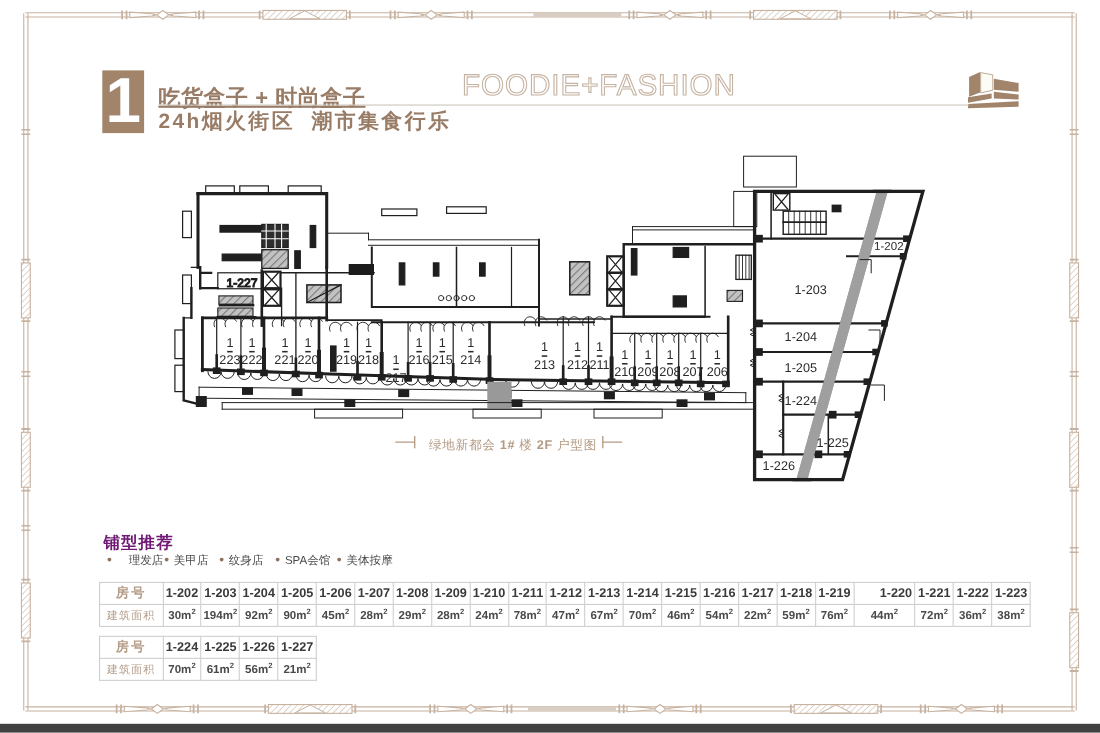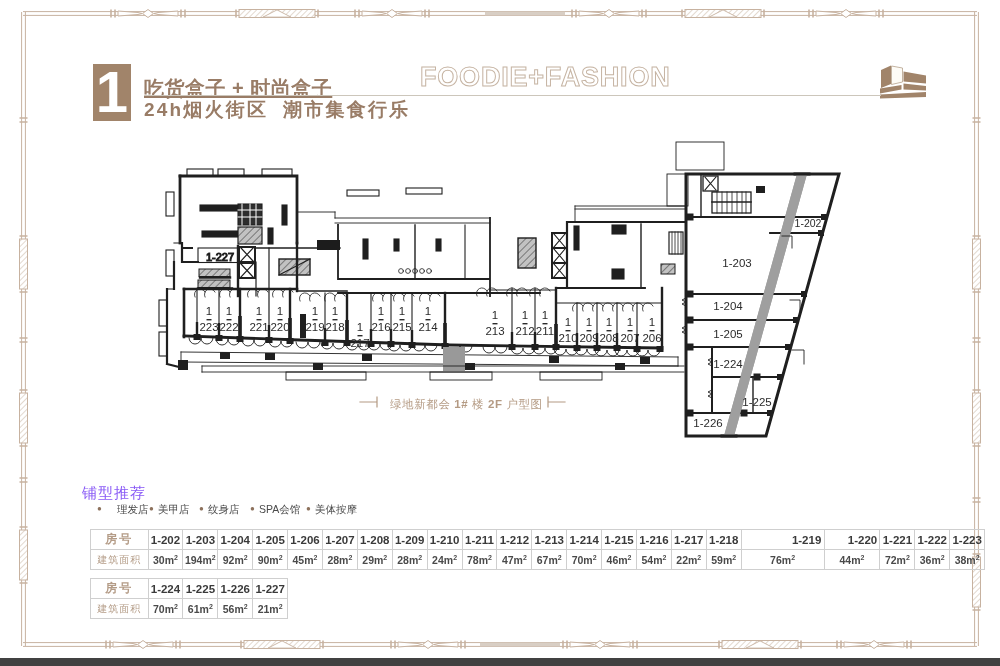--- a/index.html
+++ b/index.html
@@ -487,30 +487,30 @@
     </g>
   </g>
 </svg>
 
 <div class="abs" style="left:0;top:0;width:1000px;height:140px;">
 
   <div class="abs" style="left:93px;top:64px;width:38px;height:57px;background:#a1846a;color:#fff;font-size:58px;font-weight:bold;text-align:center;line-height:55px;">1</div>
 
   <div class="abs" style="left:144px;top:75px;font-size:20px;font-weight:bold;color:#997c66;letter-spacing:0.5px;text-decoration:underline;">吃货盒子 + 时尚盒子</div>
 
-  <div class="abs" style="left:420px;top:62px;font-size:27px;font-weight:bold;color:#ffffff;-webkit-text-stroke:1px #c6b4a3;letter-spacing:0.8px;">FOODIE+FASHION</div>
+  <div class="abs" style="left:420px;top:62px;font-size:27px;font-weight:normal;color:#ffffff;-webkit-text-stroke:1px #c6b4a3;letter-spacing:0.8px;">FOODIE+FASHION</div>
 
   <div class="abs" style="left:144px;top:95px;width:737px;height:1px;background:#ccc6bb;"></div>
 
   <div class="abs" style="left:144px;top:97px;font-size:19px;font-weight:bold;color:#997c66;letter-spacing:2.2px;">24h烟火街区&nbsp; 潮市集食行乐</div>
 </div>
 
 <div class="abs" style="left:390px;top:397px;color:#b49a83;font-size:11.5px;letter-spacing:0.6px;white-space:nowrap;">绿地新都会 <b>1#</b> 楼 <b>2F</b> 户型图</div>
 
-<div class="abs" style="left:82px;top:484px;font-size:15px;font-weight:normal;color:#8b5cf6;letter-spacing:1px;">铺型推荐</div>
+<div class="abs" style="left:94px;top:484px;font-size:15px;font-weight:bold;color:#701a75;letter-spacing:1px;">铺型推荐</div>
 
 <div class="abs" style="left:95px;top:503px;font-size:11px;color:#4a4a4a;white-space:nowrap;">
     <span style="position:absolute;left:2px;top:1px;color:#8d715c;font-size:8px;">●</span>
     <span style="position:absolute;left:22px;top:0;font-size:10.5px;">理发店</span>
     <span style="position:absolute;left:54px;top:1px;color:#8d715c;font-size:8px;">●</span>
     <span style="position:absolute;left:63px;top:0;font-size:10.5px;">美甲店</span>
     <span style="position:absolute;left:104px;top:1px;color:#8d715c;font-size:8px;">●</span>
     <span style="position:absolute;left:113px;top:0;font-size:10.5px;">纹身店</span>
     <span style="position:absolute;left:155px;top:1px;color:#8d715c;font-size:8px;">●</span>
     <span style="position:absolute;left:164px;top:0;font-size:10.5px;">SPA会馆</span>
@@ -542,21 +542,21 @@
 <td class="num" style="width:33.9px;">1-209</td>
 <td class="num" style="width:33.9px;">1-210</td>
 <td class="num" style="width:33.9px;">1-211</td>
 <td class="num" style="width:33.9px;">1-212</td>
 <td class="num" style="width:33.9px;">1-213</td>
 <td class="num" style="width:33.9px;">1-214</td>
 <td class="num" style="width:33.9px;">1-215</td>
 <td class="num" style="width:33.9px;">1-216</td>
 <td class="num" style="width:33.9px;">1-217</td>
 <td class="num" style="width:33.9px;">1-218</td>
-<td class="num" style="width:33.9px;padding-left:48px;">1-219</td>
+<td class="num" style="width:33.9px;">1-219</td>
 <td class="num" style="width:33.9px;padding-left:21px;">1-220</td>
 <td class="num" style="width:33.9px;">1-221</td>
 <td class="num" style="width:33.9px;">1-222</td>
 <td class="num" style="width:33.9px;">1-223</td>
 </tr>
       <tr>
         <td class="lab2">建筑面积</td>
 <td class="ar">30<span class="u">m<sup>2</sup></span></td>
 <td class="ar">194<span class="u">m<sup>2</sup></span></td>
 <td class="ar">92<span class="u">m<sup>2</sup></span></td>

